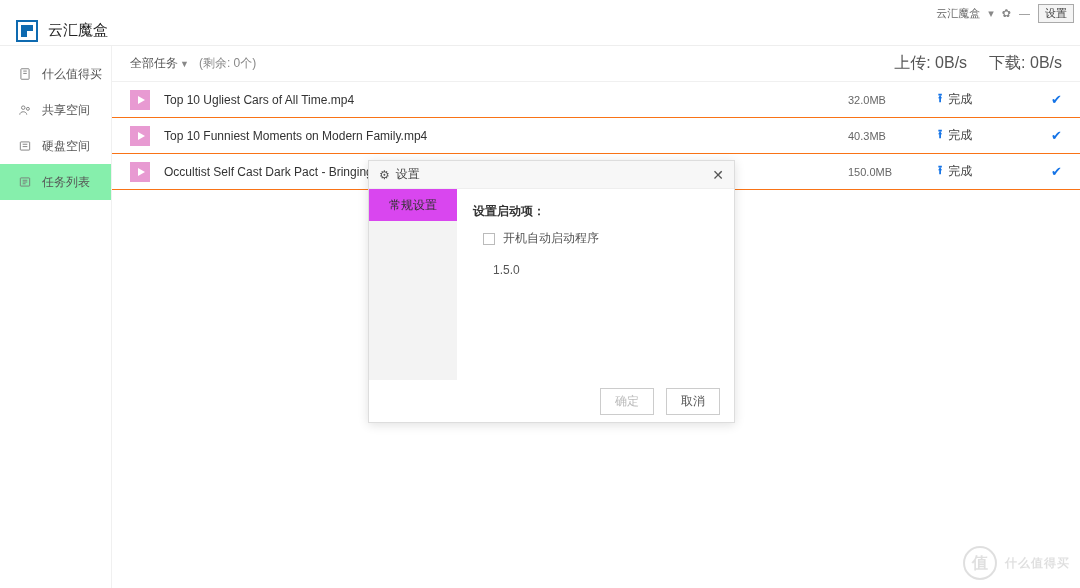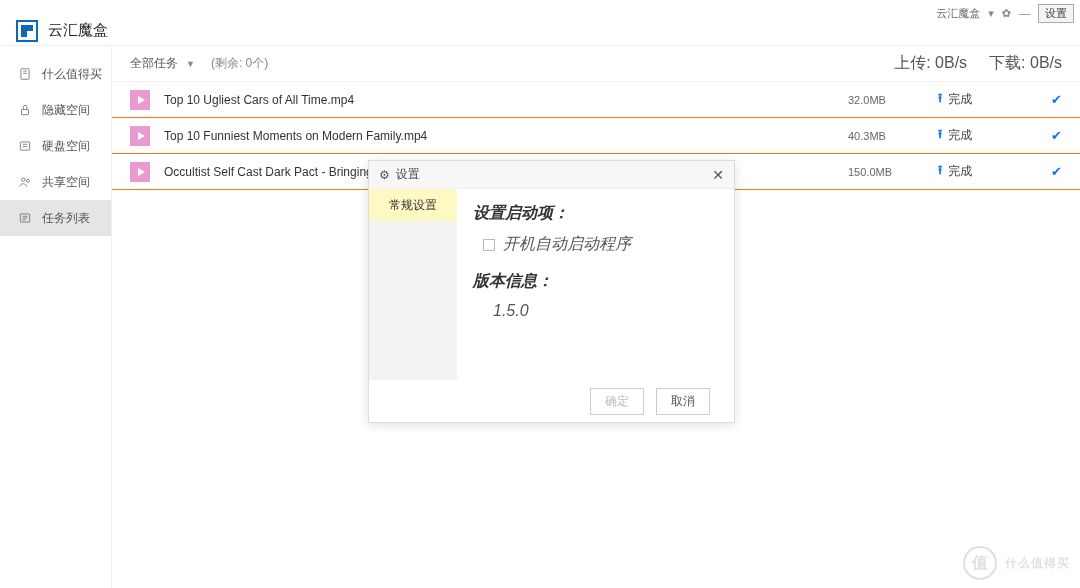--- a/index.html
+++ b/index.html
@@ -12,27 +12,27 @@
 
 .header { height: 20px; display: flex; align-items: center; padding: 0 16px 10px 16px; border-bottom: 1px solid #eee; }
 .logo-box { width: 22px; height: 22px; border: 2px solid #0e6ab0; position: relative; margin-right: 10px; }
 .logo-box::before { content: ""; position: absolute; left: 3px; top: 3px; width: 6px; height: 12px; background: #0e6ab0; }
 .logo-box::after { content: ""; position: absolute; right: 3px; top: 3px; width: 6px; height: 6px; background: #0e6ab0; }
 .app-title { font-size: 15px; color: #222; }
 
 .main { display: flex; height: calc(588px - 46px); }
 .sidebar { width: 112px; background: #fff; border-right: 1px solid #f0f0f0; padding-top: 10px; }
 .sb-item { display: flex; align-items: center; height: 36px; padding-left: 18px; gap: 10px; color: #555; font-size: 12px; cursor: pointer; }
-.sb-item.active { background: #e5e5e5; }
+.sb-item.active { background: #86efac; }
 .sb-icon { width: 14px; height: 14px; display: inline-flex; align-items: center; justify-content: center; color: #777; }
 .sb-icon svg { width: 14px; height: 14px; stroke: currentColor; fill: none; stroke-width: 1.5; }
 
 .content { flex: 1; display: flex; flex-direction: column; }
 .toolbar { height: 36px; display: flex; align-items: center; padding: 0 18px; border-bottom: 1px solid #f0f0f0; color: #555; }
-.tb-left { display: flex; align-items: center; gap: 8px; font-size: 12px; color: #555; cursor: pointer; }
+.tb-left { display: flex; align-items: center; gap: 2px; font-size: 12px; color: #555; cursor: pointer; }
 .tb-caret { font-size: 9px; color: #888; }
 .tb-remain { color: #888; margin-left: 8px; }
 .tb-right { margin-left: auto; display: flex; gap: 22px; font-size: 16px; color: #555; }
 
 .rows { flex: 1; overflow: hidden; }
 .row { display: flex; align-items: center; height: 36px; padding: 0 18px; border-bottom: 1px solid #f97316; }
 .row .play-thumb { width: 20px; height: 20px; background: #e89ad2; display: flex; align-items: center; justify-content: center; margin-right: 14px; }
 .row .play-thumb::before { content: ""; border-left: 7px solid #fff; border-top: 4px solid transparent; border-bottom: 4px solid transparent; margin-left: 2px; }
 .row .fname { flex: 1; font-size: 12px; color: #333; white-space: nowrap; overflow: hidden; text-overflow: ellipsis; }
 .row .fsize { width: 90px; color: #666; font-size: 11px; }
@@ -40,27 +40,27 @@
 .row .status .up-icon { color: #1473e6; font-weight: bold; }
 .row .check { width: 24px; text-align: right; color: #1473e6; font-size: 13px; }
 
 .modal { position: absolute; left: 368px; top: 160px; width: 367px; height: 263px; background: #fff; border: 1px solid #ddd; box-shadow: 0 2px 10px rgba(0,0,0,0.12); display: flex; flex-direction: column; }
 .modal-hd { height: 28px; background: #f7f7f7; display: flex; align-items: center; padding: 0 10px; border-bottom: 1px solid #eee; }
 .modal-hd .gear { margin-right: 6px; color: #555; }
 .modal-hd .mtitle { font-size: 12px; color: #444; }
 .modal-hd .mclose { margin-left: auto; color: #555; font-size: 14px; cursor: pointer; }
 .modal-body { flex: 1; display: flex; }
 .modal-side { width: 88px; background: #f3f3f3; }
-.modal-tab { height: 32px; display: flex; align-items: center; justify-content: center; font-size: 12px; color: #333; background: #fef9c3; cursor: pointer; }
-.modal-pane { flex: 1; padding: 14px 16px; font-size: 16px; color: #333; font-style: italic; }
+.modal-tab { height: 32px; display: flex; align-items: center; justify-content: center; font-size: 12px; color: #333; background: #d946ef; cursor: pointer; }
+.modal-pane { flex: 1; padding: 14px 16px; font-size: 12px; color: #333; }
 .modal-pane .sec-title { font-weight: bold; margin-bottom: 10px; }
 .modal-pane .chk-row { display: flex; align-items: center; gap: 8px; margin-bottom: 16px; padding-left: 10px; color: #555; }
 .modal-pane .chk-row .cbox { width: 12px; height: 12px; border: 1px solid #bbb; background: #fff; }
 .modal-pane .ver { padding-left: 20px; color: #555; }
-.modal-ft { height: 42px; display: flex; align-items: center; justify-content: flex-end; padding: 0 24px; gap: 12px; }
+.modal-ft { height: 42px; display: flex; align-items: center; justify-content: flex-end; padding: 0 14px; gap: 12px; }
 .modal-ft button { border: 1px solid #ccc; background: #fff; padding: 4px 14px; font-size: 12px; color: #555; cursor: pointer; }
 .modal-ft button.ok { color: #bbb; }
 
 .watermark { position: absolute; right: 10px; bottom: 8px; display: flex; align-items: center; gap: 8px; opacity: 0.18; }
 .watermark .wc { width: 34px; height: 34px; border: 2.5px solid #555; border-radius: 50%; display: flex; align-items: center; justify-content: center; font-size: 16px; font-weight: bold; color: #555; }
 .watermark .wt { font-size: 12px; color: #555; font-weight: 600; letter-spacing: 1px; }
 </style>
 </head>
 <body>
 
@@ -85,44 +85,35 @@
           <svg viewBox="0 0 24 24">
             <rect x="5" y="3" width="14" height="18" rx="1"></rect>
             <path d="M9 7h6M9 11h6"></path>
           </svg>
         </span>
       <span>什么值得买</span>
     </div>
     <div class="sb-item">
       <span class="sb-icon">
           <svg viewBox="0 0 24 24">
-            <rect x="6" y="11" width="12" height="9" rx="1"></rect>
-            <path d="M9 11V7a3 3 0 0 1 6 0v4"></path>
-          </svg>
-        </span>
-      <span>隐藏空间</span>
-    </div>
-    <div class="sb-item">
-      <span class="sb-icon">
-          <svg viewBox="0 0 24 24">
-            <rect x="4" y="5" width="16" height="14" rx="1"></rect>
-            <path d="M8 9h8M8 13h8"></path>
-          </svg>
-        </span>
-      <span>硬盘空间</span>
-    </div>
-    <div class="sb-item">
-      <span class="sb-icon">
-          <svg viewBox="0 0 24 24">
             <circle cx="9" cy="8" r="3"></circle>
             <circle cx="17" cy="10" r="2.5"></circle>
             <path d="M3 20c0-3 3-5 6-5s6 2 6 5"></path>
           </svg>
         </span>
       <span>共享空间</span>
+    </div>
+    <div class="sb-item">
+      <span class="sb-icon">
+          <svg viewBox="0 0 24 24">
+            <rect x="4" y="5" width="16" height="14" rx="1"></rect>
+            <path d="M8 9h8M8 13h8"></path>
+          </svg>
+        </span>
+      <span>硬盘空间</span>
     </div>
     <div class="sb-item active">
       <span class="sb-icon">
           <svg viewBox="0 0 24 24">
             <rect x="4" y="5" width="16" height="14" rx="1"></rect>
             <path d="M8 9h8M8 12h8M8 15h5"></path>
           </svg>
         </span>
       <span>任务列表</span>
     </div>
@@ -185,21 +176,20 @@
   <div class="modal-body">
     <div class="modal-side">
       <div class="modal-tab">常规设置</div>
     </div>
     <div class="modal-pane">
       <div class="sec-title">设置启动项：</div>
       <div class="chk-row">
         <span class="cbox"></span>
         <span>开机自动启动程序</span>
       </div>
-      <div class="sec-title">版本信息：</div>
       <div class="ver">1.5.0</div>
     </div>
   </div>
   <div class="modal-ft">
     <button class="ok">确定</button>
     <button>取消</button>
   </div>
 </div>
 
 <div class="watermark">

